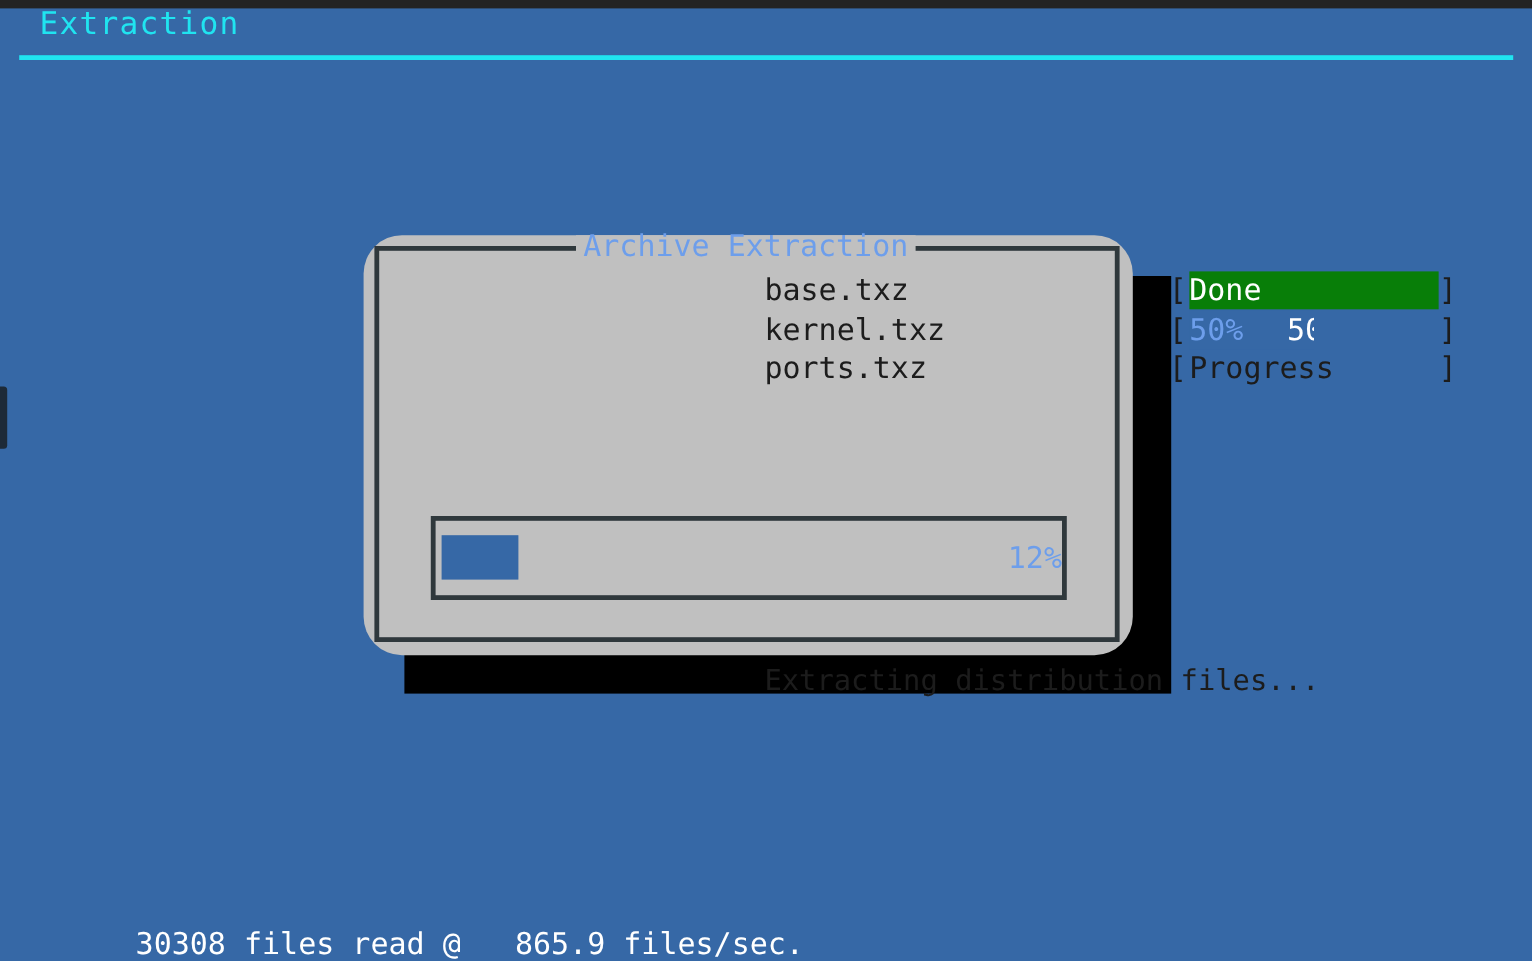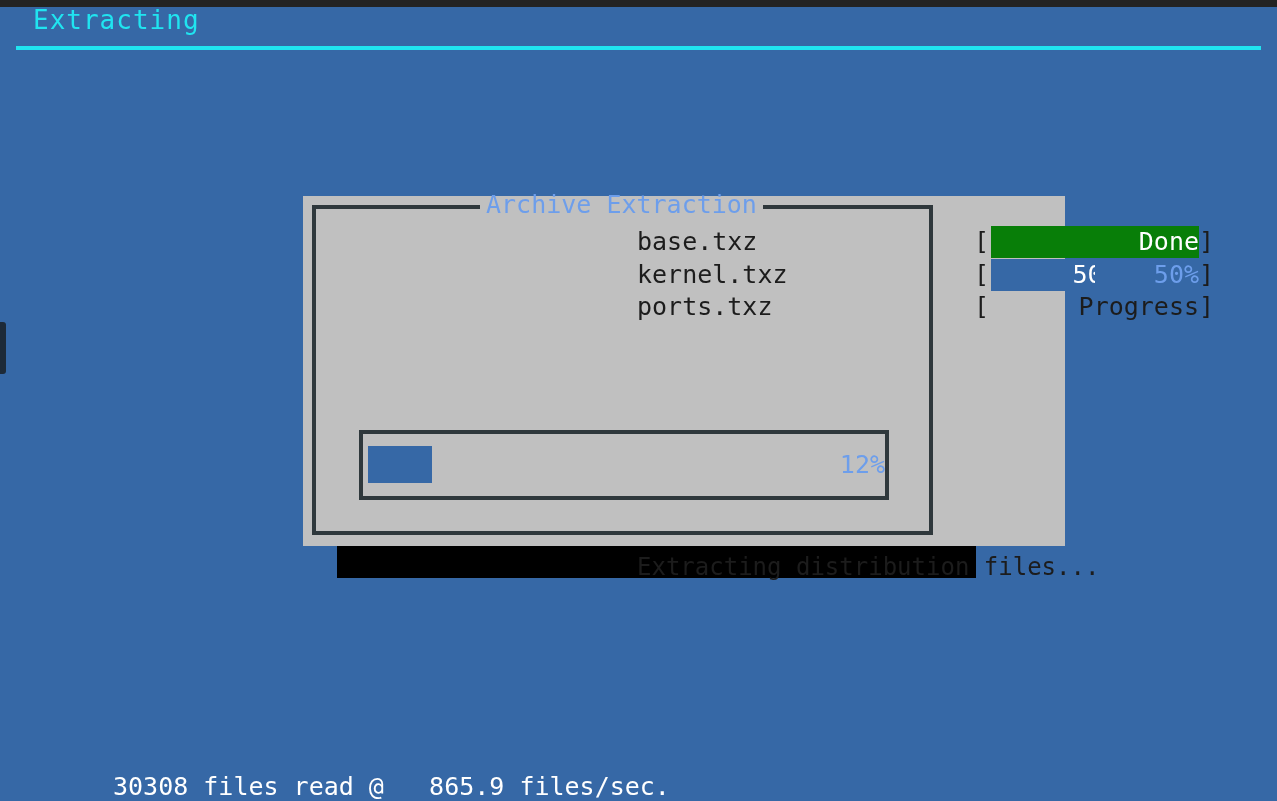--- a/index.html
+++ b/index.html
@@ -54,22 +54,23 @@
     position: absolute;
     left: 337px; top: 230px;
     width: 639px; height: 348px;
     background: #000000;
   }
 
   
   #dialog {
     position: absolute;
     left: 303px; top: 196px;
-    width: 762px; height: 350px;
+    width: 641px; height: 350px;
     background: #c0c0c0;
+    border-radius: 32px;
   }
   #dialog-frame {
     position: absolute;
     left: 9px; top: 9px;
     width: 621px; height: 330px;
     border: 4px solid #2f383c;
     box-sizing: border-box;
   }
 
   
@@ -124,21 +125,21 @@
     position: absolute;
     left: 0; top: 0;
     height: 32px;
   }
   .arch-gauge-label {
     position: absolute;
     left: 0; top: 0;
     width: 208px;
     height: 32px;
     line-height: 32px;
-    text-align: right;
+    text-align: left;
     font-size: 25px;
     white-space: pre;
   }
   
   .arch-gauge-label-clip {
     position: absolute;
     left: 0; top: 0;
     height: 32px;
     overflow: hidden;
   }
@@ -208,21 +209,21 @@
     white-space: pre;
   }
 </style>
 </head>
 <body>
 
 <div id="screen">
 
   <div id="top-strip"></div>
 
-  <div id="header-title">Extracting</div>
+  <div id="header-title">Extraction</div>
   <div id="header-rule"></div>
 
   <div id="left-sliver"></div>
 
   <div id="dialog-shadow"></div>
 
   <div id="dialog">
     <div id="dialog-frame"></div>
     <div id="dialog-title">Archive Extraction</div>
 

